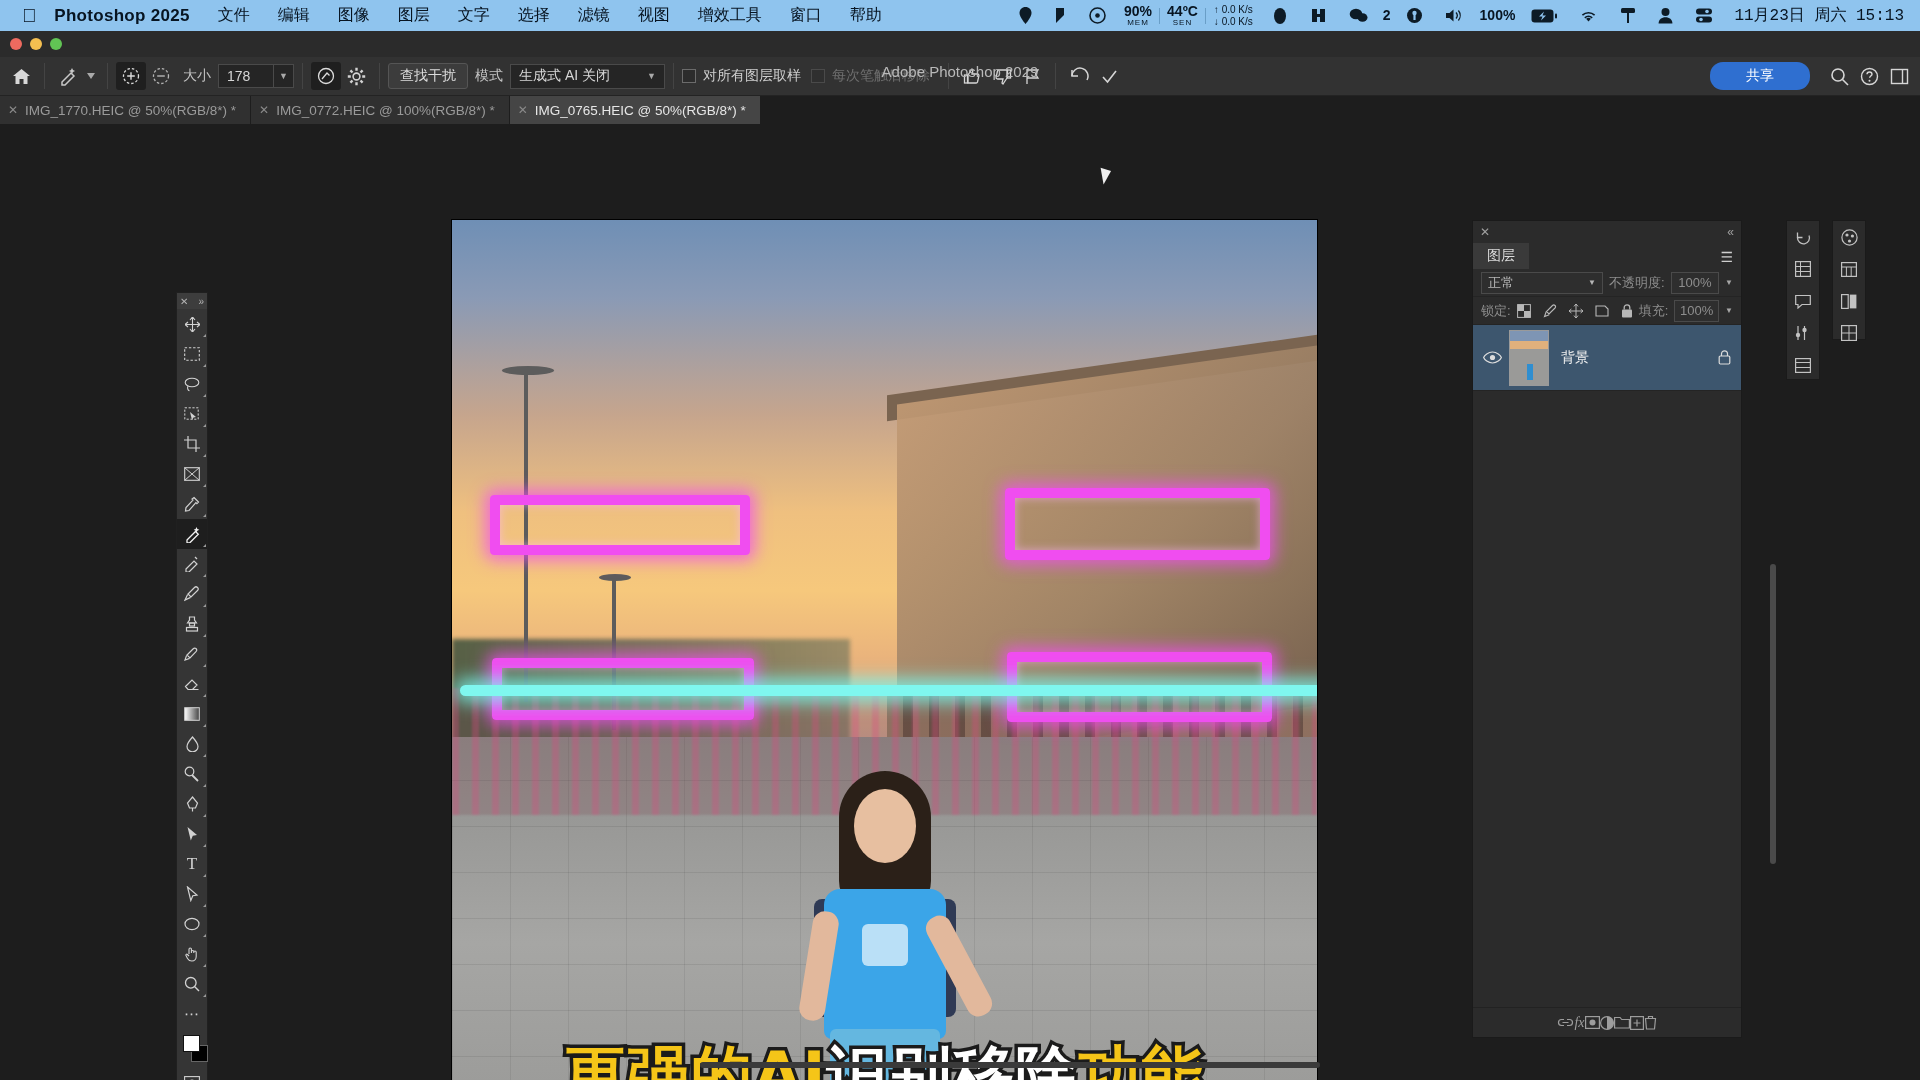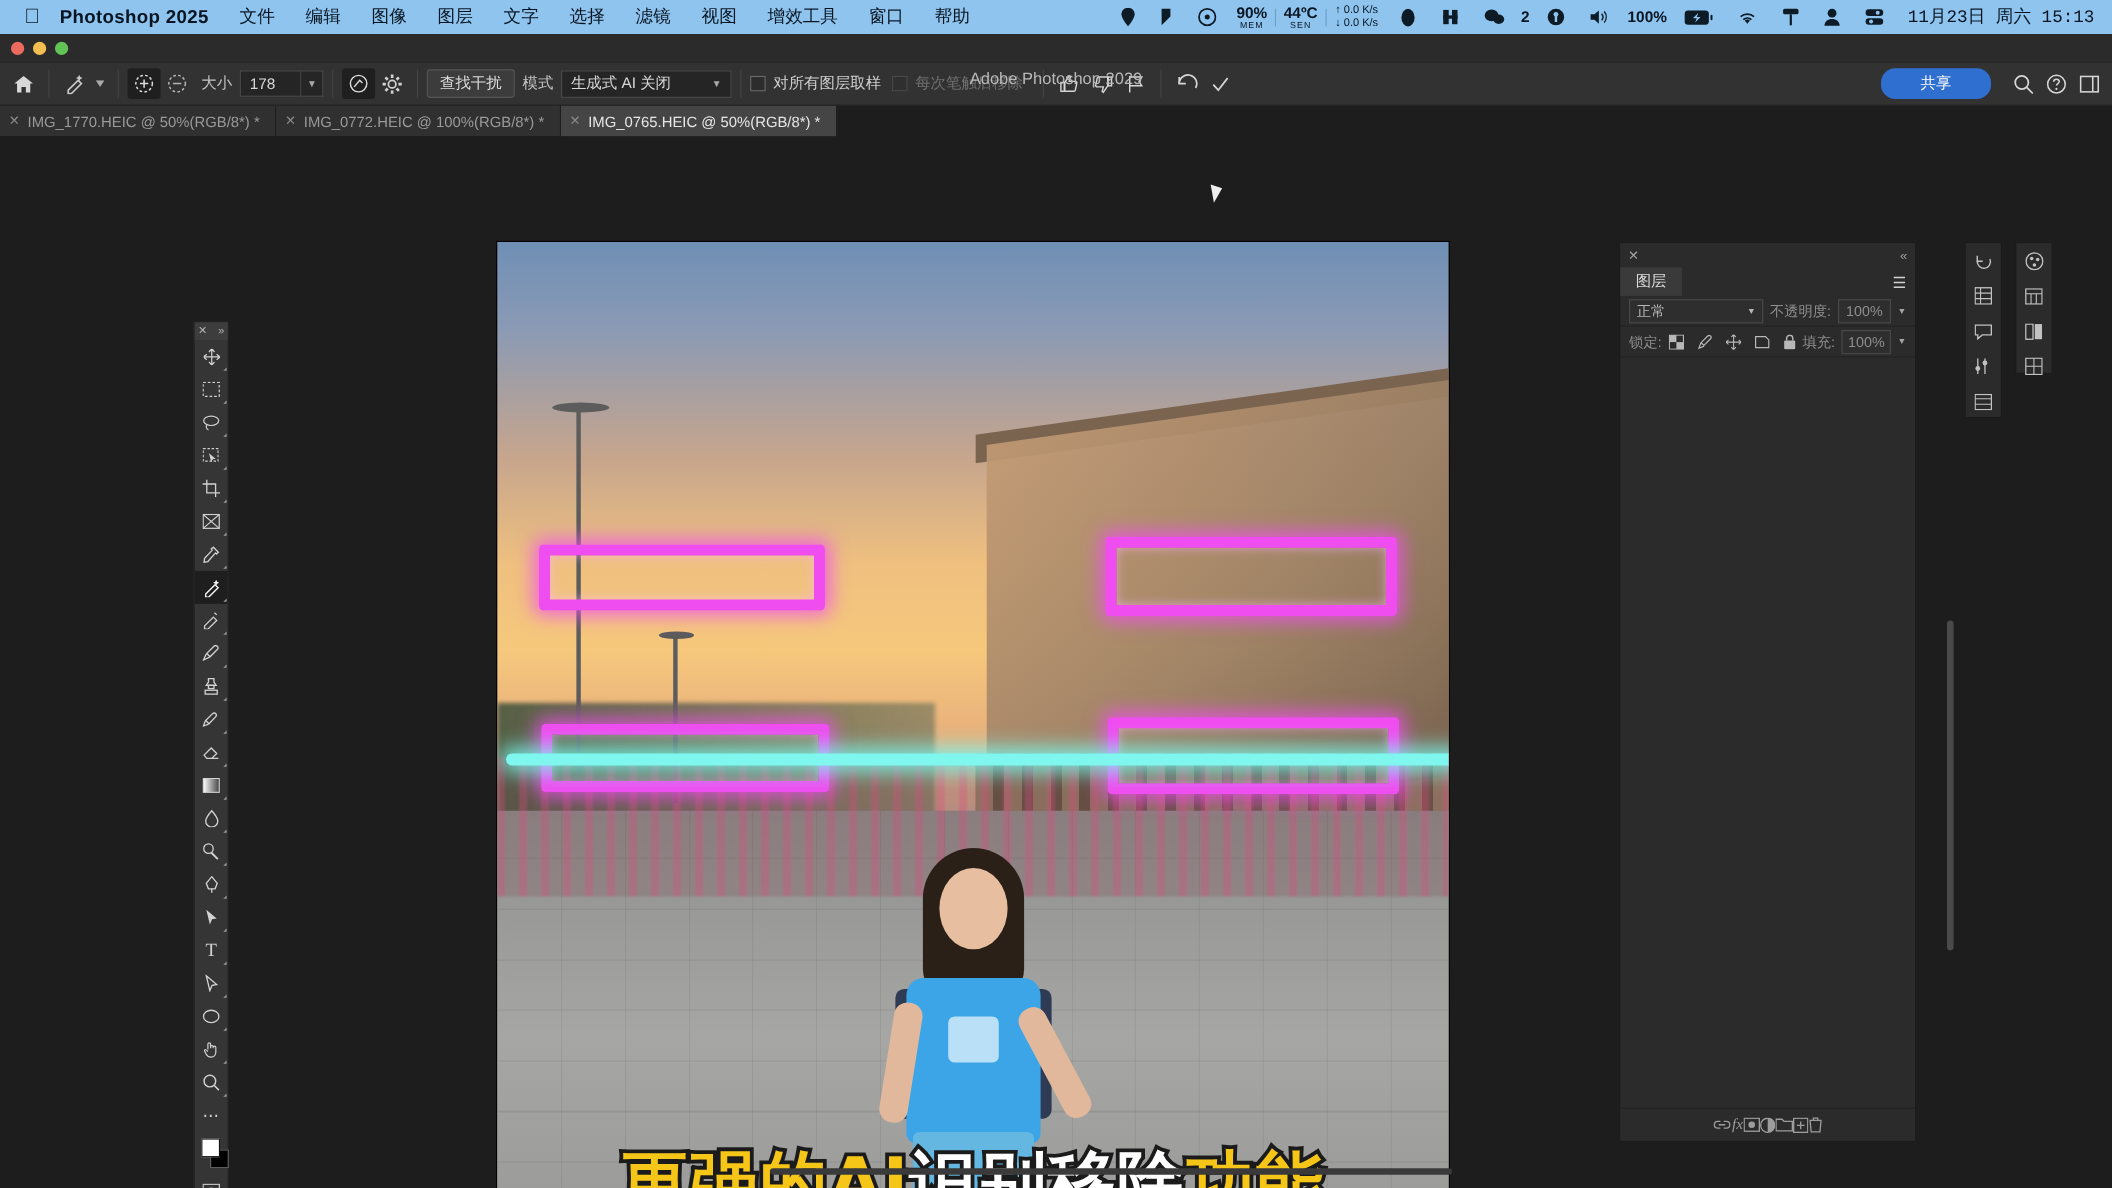--- a/index.html
+++ b/index.html
@@ -691,20 +691,36 @@
             <svg width="12" height="14" viewBox="0 0 12 14">
                 <rect x="1" y="5.5" width="10" height="8" rx="1" fill="#b8b8b8"></rect>
                 <path d="M3.2 5.5V3.6a2.8 2.8 0 015.6 0v1.9" fill="none" stroke="#b8b8b8" stroke-width="1.3"></path>
               </svg>
           </span>
         </span>
         <span class="lp-lbl">填充:</span>
         <span class="lp-val">100%</span>
         <span class="lp-tiny" style="font-size:8px">▼</span>
       </div>
+      <div class="layeritem">
+        <span class="eye">
+          <svg width="19" height="13" viewBox="0 0 19 13">
+              <path d="M9.5 1C5 1 1.6 4.2 0.6 6.5 1.6 8.8 5 12 9.5 12S17.4 8.8 18.4 6.5C17.4 4.2 14 1 9.5 1z" fill="none" stroke="#dcdcdc" stroke-width="1.2"></path>
+              <circle cx="9.5" cy="6.5" r="2.6" fill="#dcdcdc"></circle>
+            </svg>
+        </span>
+        <span class="thumb"></span>
+        <span class="layername">背景</span>
+        <span class="layerlock">
+          <svg width="13" height="15" viewBox="0 0 13 15">
+              <rect x="1.2" y="6" width="10.6" height="8" rx="1.2" fill="none" stroke="#dcdcdc" stroke-width="1.2"></rect>
+              <path d="M3.5 6V3.8a3 3 0 016 0V6" fill="none" stroke="#dcdcdc" stroke-width="1.2"></path>
+            </svg>
+        </span>
+      </div>
       <div class="lp-footer">
         <span>
           <svg width="17" height="13" viewBox="0 0 17 13">
               <path d="M7 3.5H4.5a3 3 0 000 6H7M10 3.5h2.5a3 3 0 010 6H10M5.5 6.5h6" fill="none" stroke="#9d9d9d" stroke-width="1.2"></path>
             </svg>
         </span>
         <span style="font-family:'Liberation Serif',serif;font-style:italic;">fx</span>
         <span>
           <svg width="15" height="13" viewBox="0 0 15 13">
               <rect x="0.6" y="0.6" width="13.8" height="11.8" fill="none" stroke="#9d9d9d" stroke-width="1.2"></rect>

